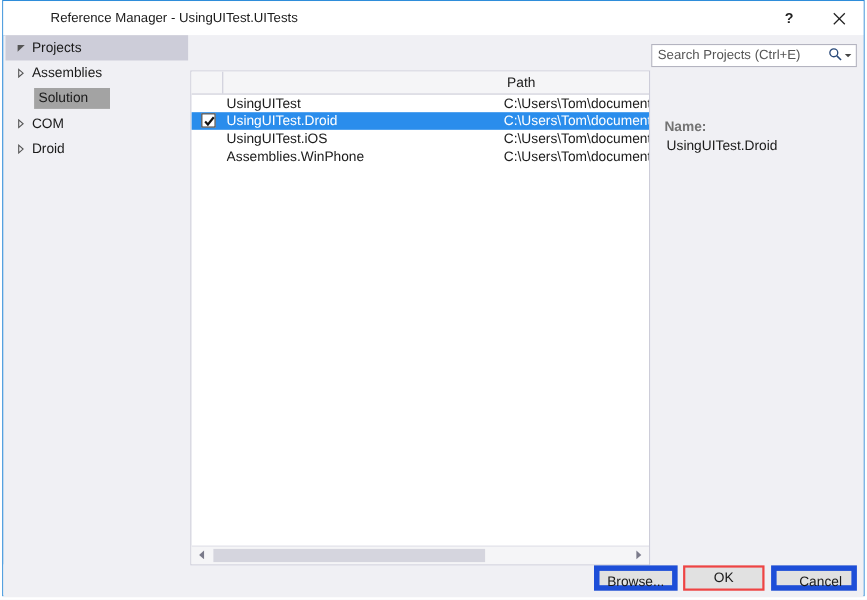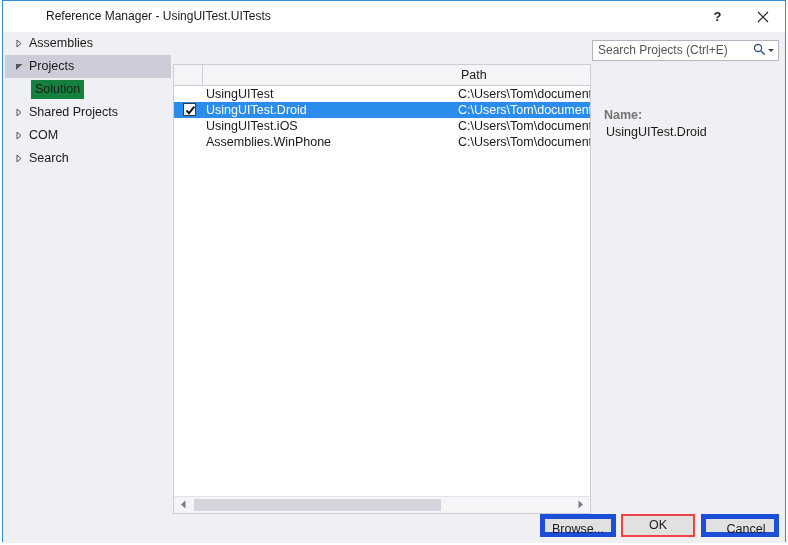--- a/index.html
+++ b/index.html
@@ -128,22 +128,22 @@
   .tree-child {
     position: relative;
     height: 23px;
     line-height: 23px;
     padding-left: 26px;
     font-size: 12.5px;
     cursor: default;
     white-space: nowrap;
   }
   .tree-child .hl {
-    background: #15803d;
-    padding: 2px 4px 3px 4px;
+    background: #a3a3a3;
+    padding: 2px 20px 3px 4px;
   }
 
   
   .search-box {
     position: absolute;
     left: 589px;
     top: 8px;
     width: 187px;
     height: 21px;
     background: #ffffff;
@@ -384,62 +384,55 @@
       </button>
     </div>
   </div>
 
   <div class="accent-strip"></div>
 
   <div class="body-area">
 
     <div class="sidebar">
 
+      <div class="tree-item selected">
+        <span class="tree-arrow">
+          <svg width="9" height="9" viewBox="0 0 9 9">
+              <path d="M1 2 L7.5 2 L1 8 Z" fill="#555"></path>
+            </svg>
+        </span><span class="tree-label">Projects</span>
+      </div>
+
       <div class="tree-item">
         <span class="tree-arrow">
           <svg width="8" height="9" viewBox="0 0 8 9">
               <path d="M2 1 L6 4.5 L2 8 Z" fill="none" stroke="#555" stroke-width="1"></path>
             </svg>
         </span><span class="tree-label">Assemblies</span>
       </div>
 
-      <div class="tree-item selected">
-        <span class="tree-arrow">
-          <svg width="9" height="9" viewBox="0 0 9 9">
-              <path d="M1 2 L7.5 2 L1 8 Z" fill="#555"></path>
-            </svg>
-        </span><span class="tree-label">Projects</span>
-      </div>
-
       <div class="tree-child">
         <span class="hl">Solution</span>
       </div>
 
-      <div class="tree-item">
-        <span class="tree-arrow">
-          <svg width="8" height="9" viewBox="0 0 8 9">
-              <path d="M2 1 L6 4.5 L2 8 Z" fill="none" stroke="#555" stroke-width="1"></path>
-            </svg>
-        </span><span class="tree-label">Shared Projects</span>
-      </div>
 
       <div class="tree-item">
         <span class="tree-arrow">
           <svg width="8" height="9" viewBox="0 0 8 9">
               <path d="M2 1 L6 4.5 L2 8 Z" fill="none" stroke="#555" stroke-width="1"></path>
             </svg>
         </span><span class="tree-label">COM</span>
       </div>
 
       <div class="tree-item">
         <span class="tree-arrow">
           <svg width="8" height="9" viewBox="0 0 8 9">
               <path d="M2 1 L6 4.5 L2 8 Z" fill="none" stroke="#555" stroke-width="1"></path>
             </svg>
-        </span><span class="tree-label">Search</span>
+        </span><span class="tree-label">Droid</span>
       </div>
     </div>
 
     <div class="search-box">
       <input class="search-input" type="text" placeholder="Search Projects (Ctrl+E)" style="">
       <span class="search-icon-wrap">
         <span>
           <svg width="13" height="13" viewBox="0 0 13 13">
             <circle cx="5" cy="5" r="3.6" fill="none" stroke="#2a4a7a" stroke-width="1.2"></circle>
             <line x1="7.8" y1="7.8" x2="11.6" y2="11.6" stroke="#2a4a7a" stroke-width="1.4"></line>

